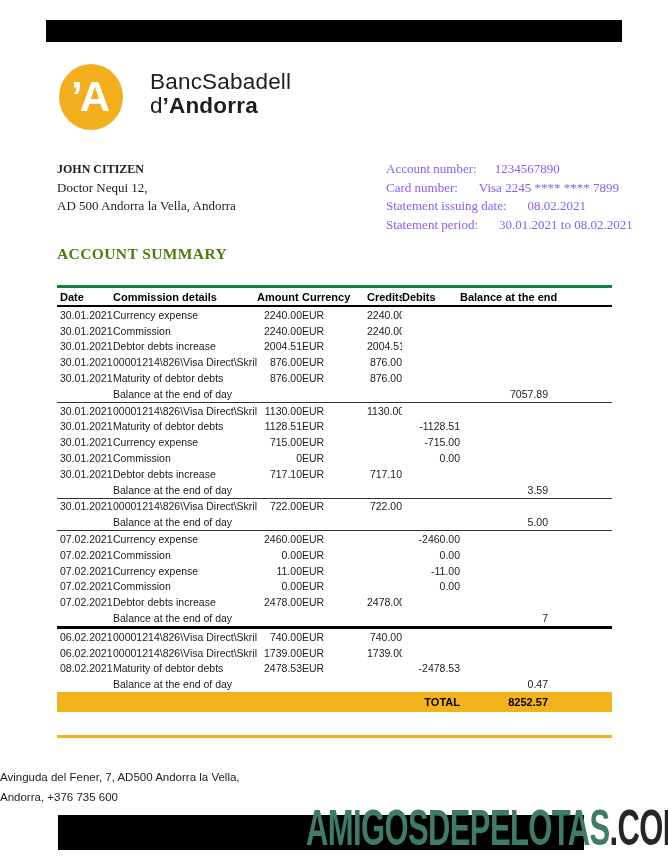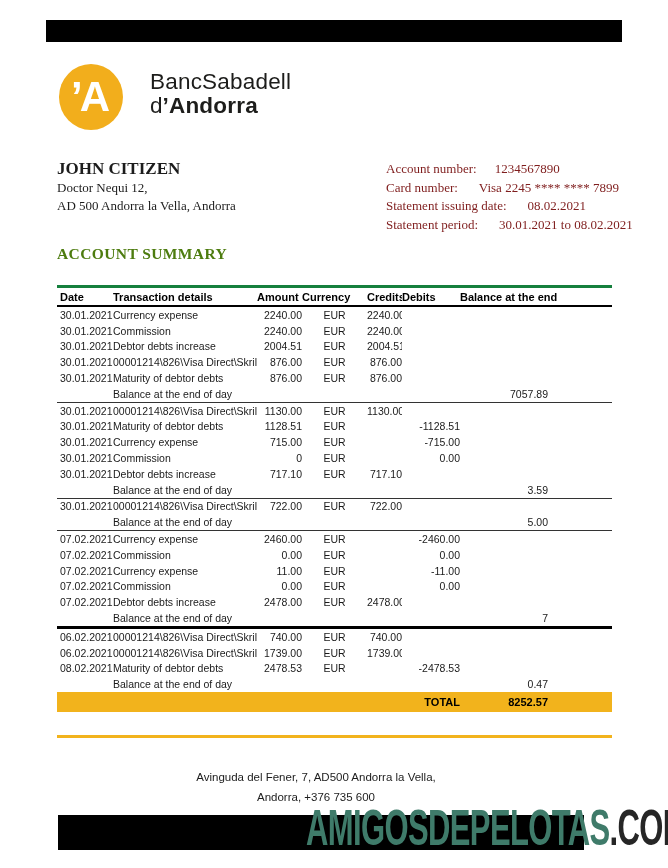--- a/index.html
+++ b/index.html
@@ -16,22 +16,22 @@
     font-weight:bold; font-size:42px; letter-spacing:-3px;
     display:flex; align-items:center; justify-content:center; padding-right:4px; box-sizing:border-box;
   }
   .brand-text { margin-left:27px; padding-top:6px; color:#1d1d1b; }
   .brand-line1 { font-size:22.5px; line-height:24px; letter-spacing:0.2px; }
   .brand-line2 { font-size:22.5px; line-height:24px; }
   .brand-line2 b { letter-spacing:0.2px; }
 
   
   .customer { position:absolute; left:57px; top:160px; font-family:"Liberation Serif", serif; font-size:13px; line-height:18.5px; color:#1c1c1c; }
-  .customer .name { font-weight:bold; font-size:17px; }
-  .account-info { position:absolute; left:386px; top:160px; font-family:"Liberation Serif", serif; font-size:13px; line-height:18.5px; color:#7f1d1d; }
+  .customer .name { font-weight:bold; font-size:12px; }
+  .account-info { position:absolute; left:386px; top:160px; font-family:"Liberation Serif", serif; font-size:13px; line-height:18.5px; color:#8b5cf6; }
   .acct-line .value { margin-left:21px; }
   .acct-line:first-child .value { margin-left:18px; }
 
   .section-title {
     position:absolute; left:57px; top:245px; font-family:"Liberation Serif", serif;
     font-weight:bold; font-size:15.5px; color:#4d7c0f; letter-spacing:0.4px;
   }
 
   
   table.stmt {
@@ -40,30 +40,30 @@
     border-top:3px solid #15803d;
   }
   table.stmt th, table.stmt td { padding:0; margin:0; white-space:nowrap; overflow:hidden; }
   table.stmt thead th {
     font-size:11px; font-weight:bold; color:#000; height:17px;
     border-bottom:2px solid #000; text-align:left; vertical-align:middle;
   }
   table.stmt td { font-size:10.5px; height:15.8px; vertical-align:middle; }
   .c-date { padding-left:3px !important; }
   .c-amount, .c-credits, .c-debits, .c-balance { text-align:right; }
-  .c-currency { text-align:center; }
+  .c-currency { }
   td.c-balance { padding-right:14px !important; }
   th.c-balance { padding-right:0 !important; }
   tr.sep td { border-bottom:1.8px solid #333; }
   tr.sep-thick td { border-bottom:3px solid #000; }
   tr.total td { background:#F2B31C; font-weight:bold; font-size:11px; height:20px; color:#000; }
   .total-underline { position:absolute; left:57px; top:735px; width:555px; height:2.5px; background:#F2B31C; }
 
   
-  .footer { position:absolute; left:0; top:767px; width:632px; text-align:center; font-size:11.5px; line-height:20px; color:#1c1c1c; }
+  .footer { position:absolute; left:0; top:767px; width:632px; text-align:left; font-size:11.5px; line-height:20px; color:#1c1c1c; }
 
   .bottom-bar { position:absolute; left:58px; top:815px; width:526px; height:35px; background:#000; }
   .watermark {
     position:absolute; left:306px; top:803px; font-weight:bold; font-size:50px; line-height:50px;
     letter-spacing:-1px; white-space:nowrap; transform:scaleX(0.62); transform-origin:0 0;
   }
   .watermark .wm-main { color:#3F7B6A; }
   .watermark .wm-suffix { color:#262626; }
 </style>
 </head>
@@ -103,21 +103,21 @@
         <col style="width:45px">
         <col style="width:65px">
       <col style="width:35px">
         <col style="width:58px">
         <col style="width:102px">
         <col style="width:50px">
     </colgroup>
     <thead>
       <tr>
         <th class="c-date">Date</th>
-        <th class="c-details">Transaction details</th>
+        <th class="c-details">Commission details</th>
         <th class="c-amount">Amount</th>
         <th class="c-currency">Currency</th>
         <th class="c-credits">Credits</th>
         <th class="c-debits">Debits</th>
         <th class="c-balance">Balance at the end</th>
         <th class="c-spacer"></th>
       </tr>
     </thead>
     <tbody>
         <tr>

